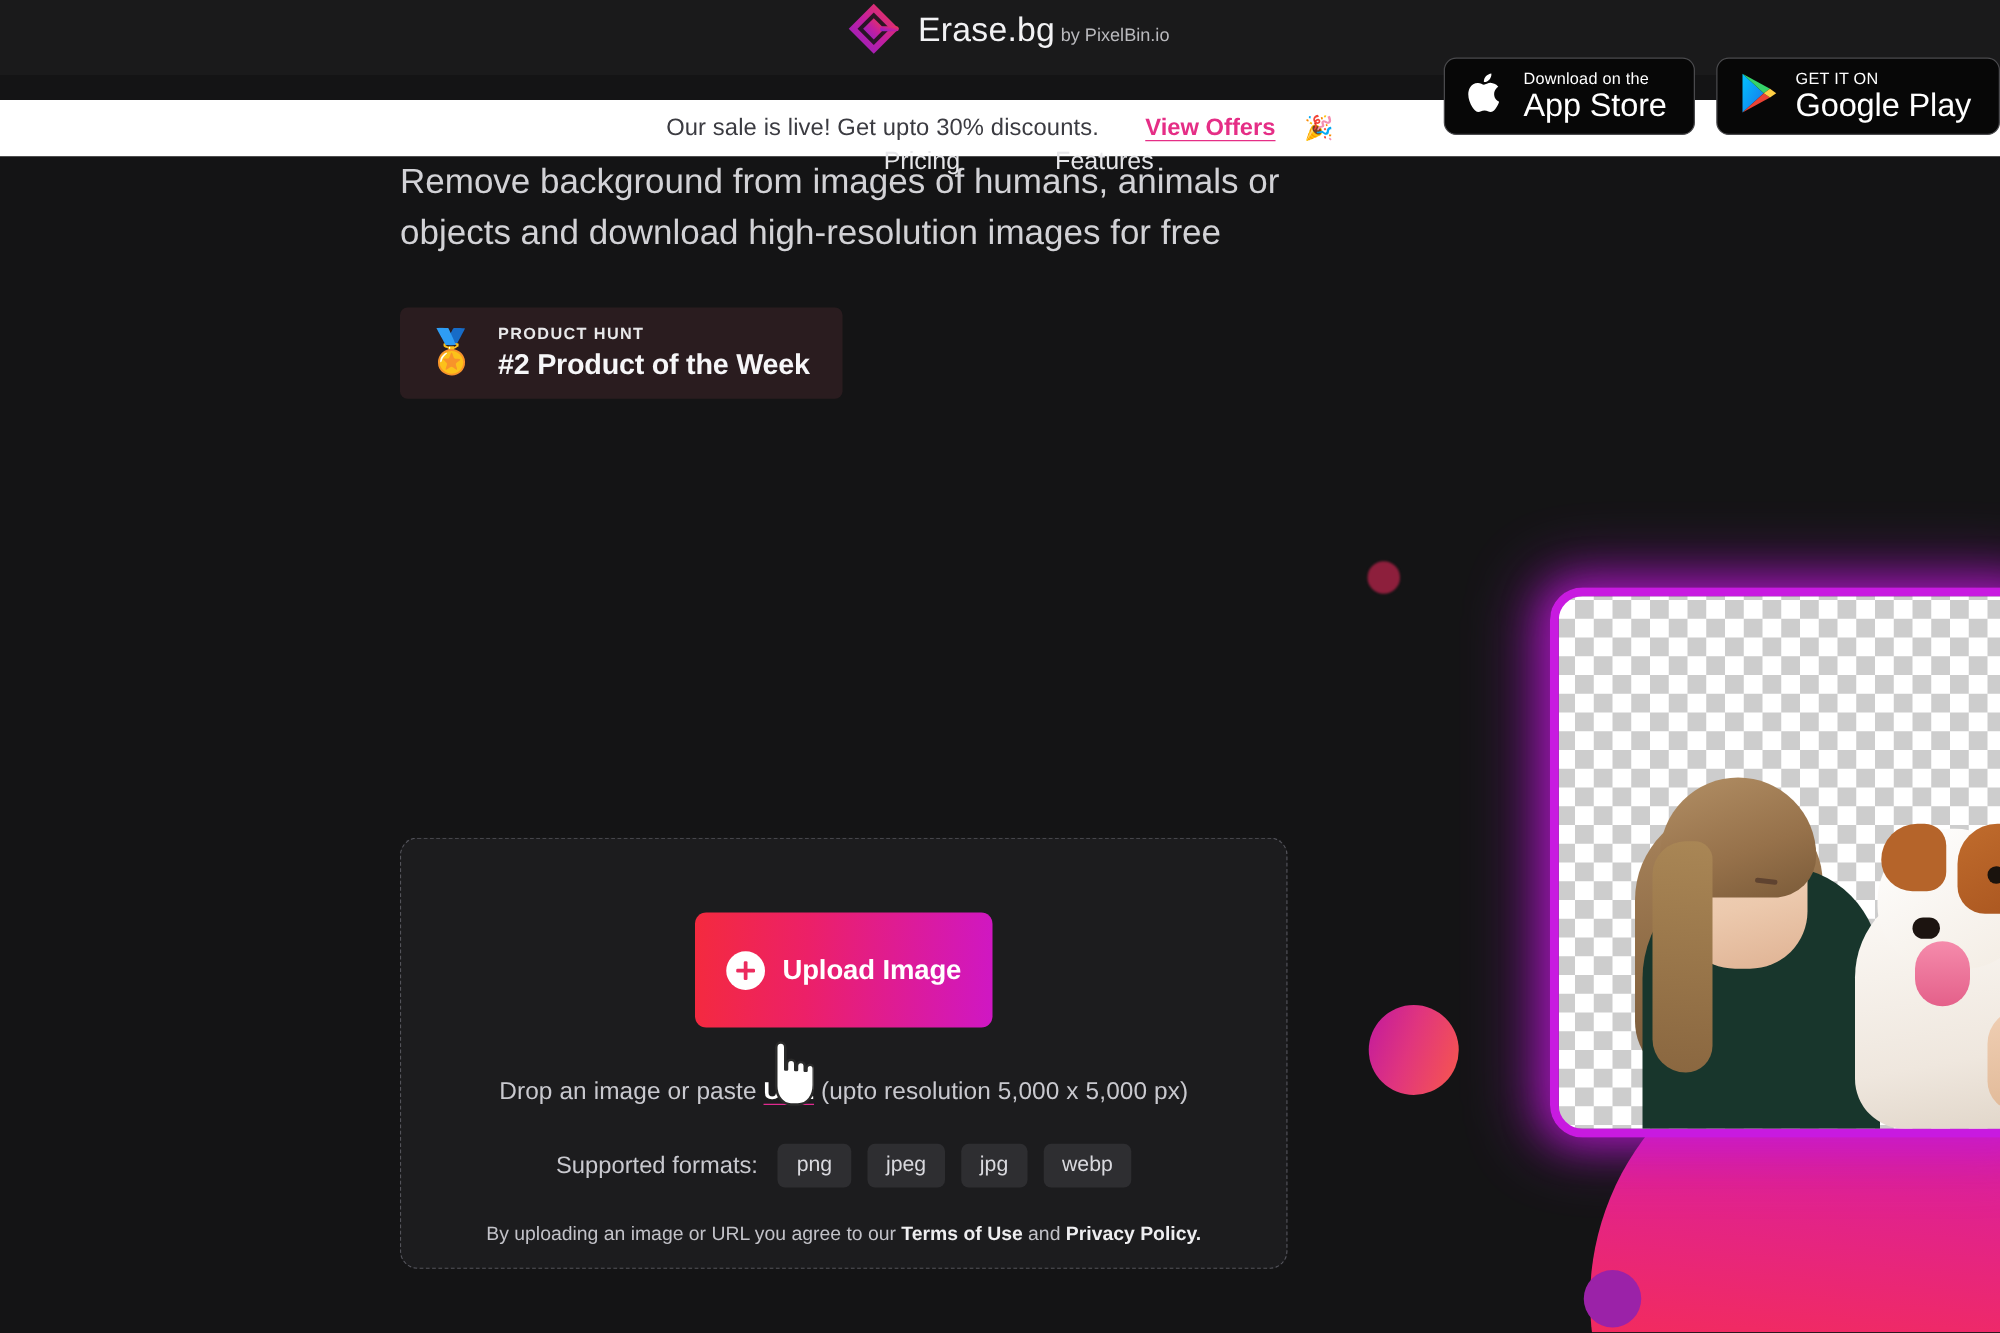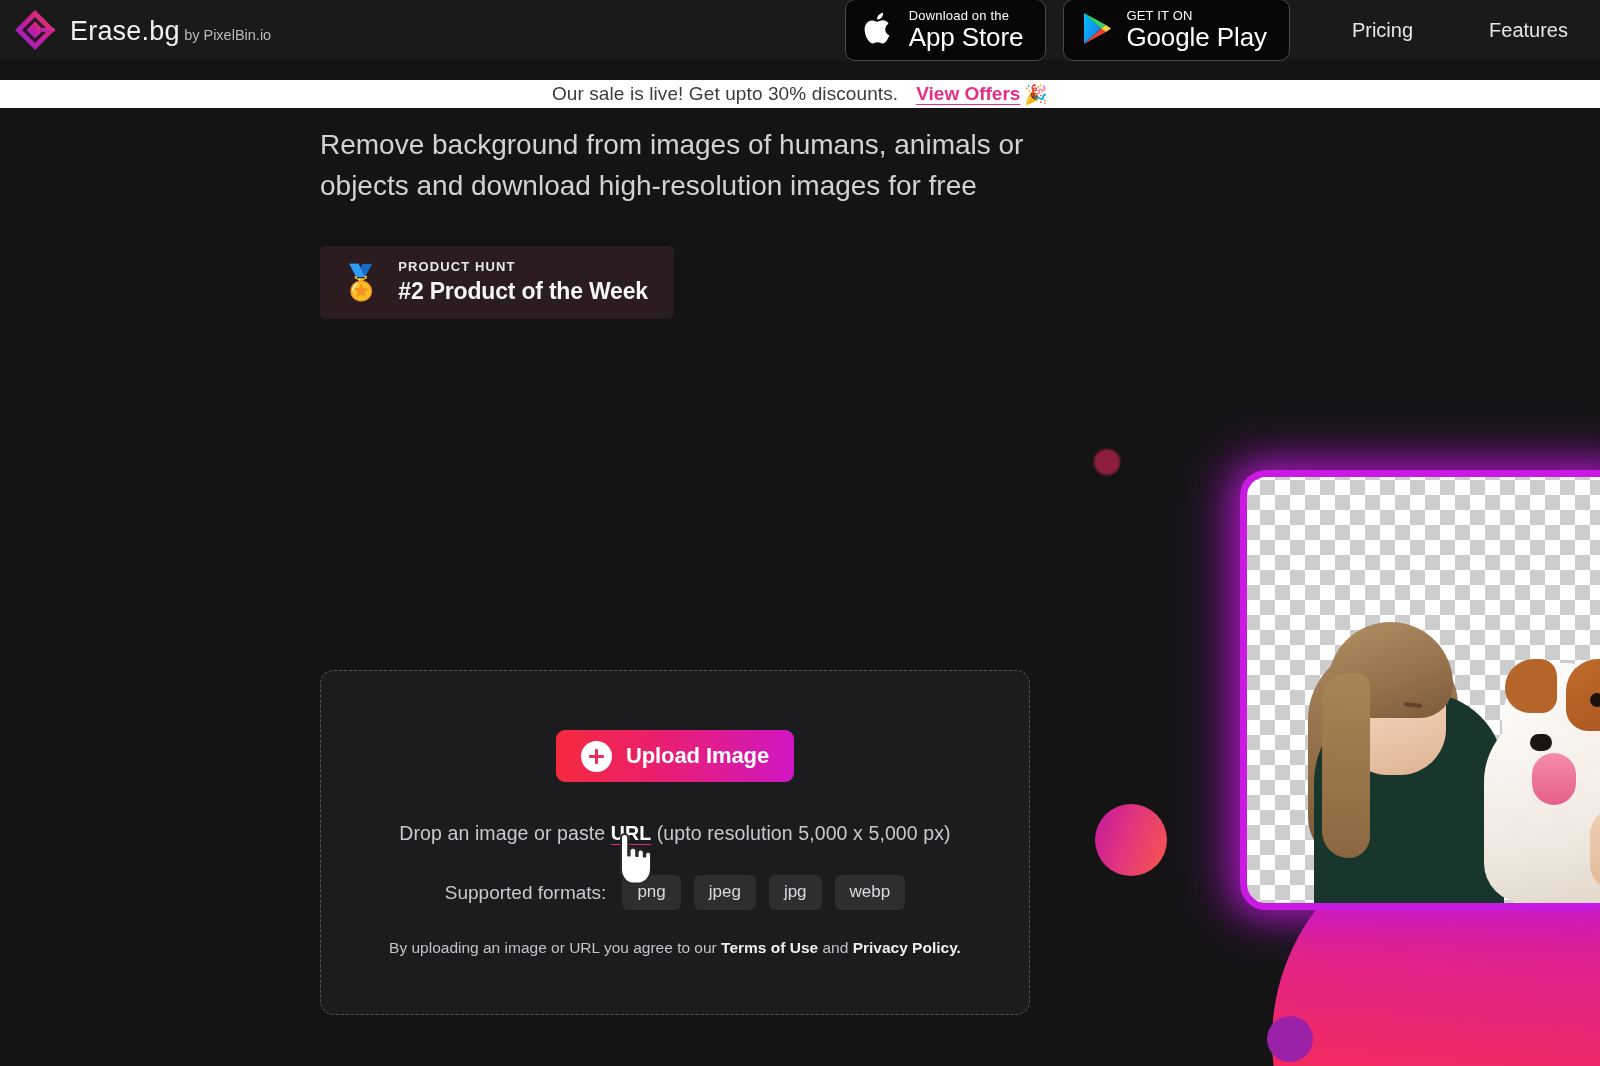--- a/index.html
+++ b/index.html
@@ -24,20 +24,21 @@
   
   .header {
     position: absolute;
     top: 0; left: 0;
     width: 1600px;
     height: 60px;
     background: #1a1a1b;
     display: flex;
     align-items: center;
     z-index: 40;
+    flex-direction: column;
   }
 
   .brand {
     display: flex;
     align-items: center;
     gap: 12px;
     margin-left: 12px;
     height: 60px;
   }
   .brand-mark {
@@ -105,26 +106,26 @@
     padding: 10px 32px;
     cursor: pointer;
     white-space: nowrap;
   }
 
   
   .announce {
     position: absolute;
     top: 80px; left: 0;
     width: 1600px;
-    height: 28px;
+    height: 45px;
     background: #ffffff;
     display: flex;
     align-items: center;
     justify-content: center;
-    gap: 0;
+    gap: 19px;
     z-index: 39;
   }
   .announce-text {
     font-size: 19px;
     color: #3b3b41;
     letter-spacing: 0.1px;
   }
   .announce-link {
     font-size: 19px;
     font-weight: bold;
@@ -364,21 +365,21 @@
     border-radius: 14px;
     background: #1c1c1e;
     display: flex;
     flex-direction: column;
     align-items: center;
   }
 
   .upload-btn {
     margin-top: 59px;
     width: 238px;
-    height: 52px;
+    height: 92px;
     border: none;
     border-radius: 9px;
     background: linear-gradient(93deg, #f42a3e 0%, #ec2068 38%, #cf17c4 100%);
     color: #ffffff;
     font-size: 22px;
     font-weight: bold;
     font-family: "Liberation Sans", sans-serif;
     display: flex;
     align-items: center;
     justify-content: center;

